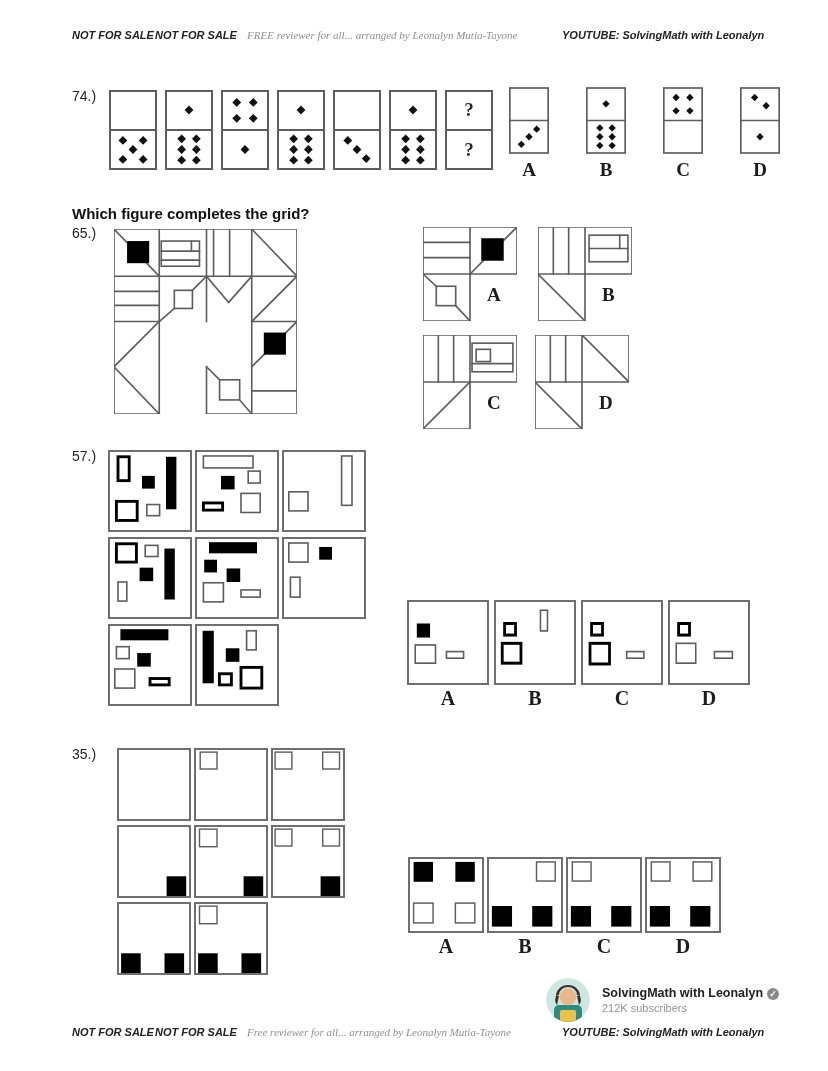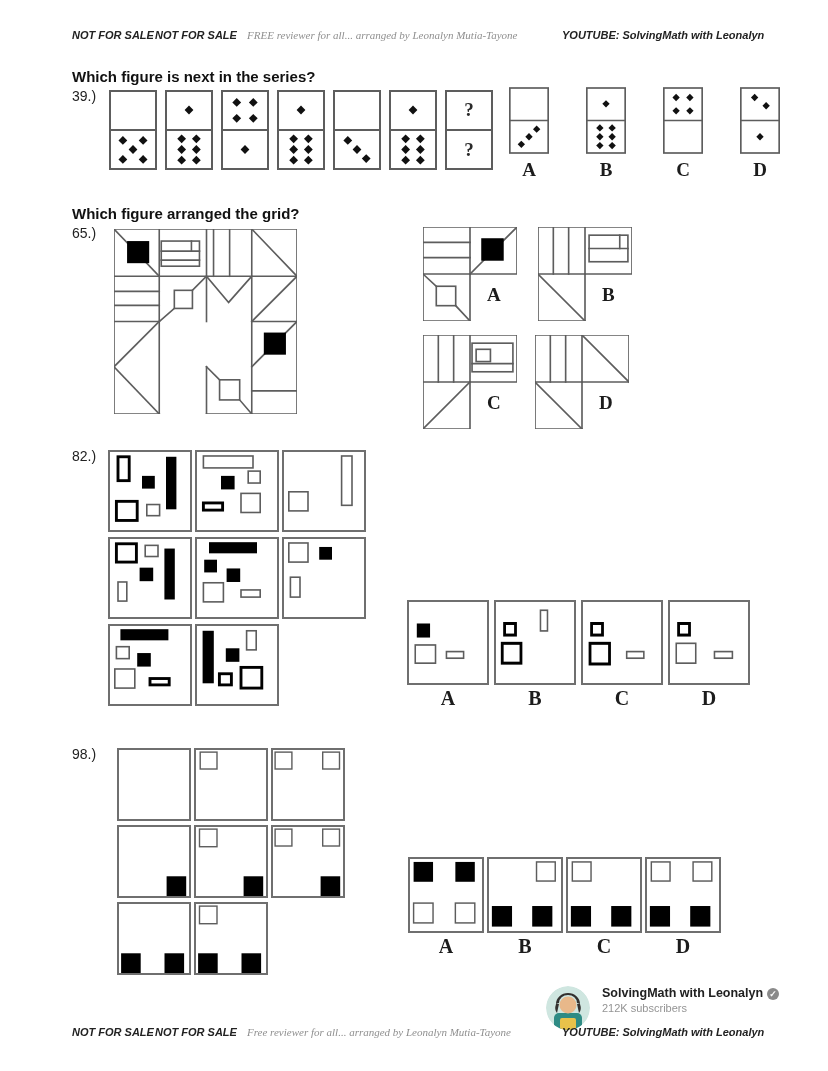--- a/index.html
+++ b/index.html
@@ -16,41 +16,40 @@
   .opt-wrap{display:flex;flex-direction:column;align-items:center;}
   .cap{font-family:"Liberation Serif",serif;font-weight:bold;font-size:19px;color:#1c1c1c;line-height:1;}
   .panel{background:#fff;border:2px solid #6f6f6f;box-sizing:border-box;}
   .grid57{display:grid;grid-template-columns:repeat(3,84px);grid-auto-rows:82px;gap:5px 3px;}
   .grid58{display:grid;grid-template-columns:repeat(3,74px);grid-auto-rows:73px;gap:4px 3px;}
   .tile56{position:absolute;}
   .tile56 .cap{position:absolute;left:64px;top:58px;}
   .optrow{display:flex;}
   .optcol{display:flex;flex-direction:column;align-items:center;}
   .optcol .cap{margin-top:3px;font-size:20px;}
-  .channel{position:absolute;display:flex;align-items:flex-start;margin-top:8px;}
+  .channel{position:absolute;display:flex;align-items:center;}
   .avatar{width:44px;height:44px;border-radius:50%;overflow:hidden;flex:0 0 44px;}
   .ch-text{margin-left:12px;}
   .ch-name{font-size:12.5px;font-weight:bold;color:#212121;white-space:nowrap;}
   .verified{display:inline-block;width:12px;height:12px;border-radius:50%;background:#8a8a8a;color:#fff;
             font-size:9px;line-height:12px;text-align:center;vertical-align:middle;margin-left:4px;font-weight:bold;}
   .ch-subs{font-size:11px;color:#949494;margin-top:2px;}
   svg{display:block;}
 </style>
 </head>
 <body>
 
 <div class="page">
 
   <span class="abs hdr-txt nfs" style="left:72px;top:29px">NOT FOR SALE</span>
   <span class="abs hdr-txt nfs" style="left:155px;top:29px">NOT FOR SALE</span>
   <span class="abs hdr-txt hmid" style="left:247px;top:29px">FREE reviewer for all... arranged by Leonalyn Mutia-Tayone</span>
   <span class="abs hdr-txt hright" style="left:562px;top:29px">YOUTUBE: SolvingMath with Leonalyn</span>
 
-  <div class="abs qtitle" style="left:72px;top:68px">Which figure is next in the series?</div>
-  <div class="abs qnum" style="left:72px;top:88px">39.)</div>
+  <div class="abs qnum" style="left:72px;top:88px">74.)</div>
   <div class="abs row" style="left:108px;top:90px;gap:6px">
       <svg width="50" height="80" viewBox="0 0 48 80">
         <rect x="1" y="1" width="46" height="78" fill="#fff" stroke="#5d5d5d" stroke-width="2"></rect>
         <path d="M1,40 H47" stroke="#5d5d5d" stroke-width="1.8" fill="none"></path>
         <path d="M13.88,45.980000000000004 L18.28,50.38 L13.88,54.78 L9.48,50.38 Z" fill="#111"></path>
         <path d="M34.12,45.980000000000004 L38.519999999999996,50.38 L34.12,54.78 L29.72,50.38 Z" fill="#111"></path>
         <path d="M24,55.1 L28.4,59.5 L24,63.9 L19.6,59.5 Z" fill="#111"></path>
         <path d="M13.88,64.97999999999999 L18.28,69.38 L13.88,73.78 L9.48,69.38 Z" fill="#111"></path>
         <path d="M34.12,64.97999999999999 L38.519999999999996,69.38 L34.12,73.78 L29.72,69.38 Z" fill="#111"></path>
       </svg>
@@ -151,21 +150,21 @@
           <rect x="1" y="1" width="46" height="78" fill="#fff" stroke="#5d5d5d" stroke-width="2"></rect>
           <path d="M1,40 H47" stroke="#5d5d5d" stroke-width="1.8" fill="none"></path>
           <path d="M17.56,8 L21.96,12.4 L17.56,16.8 L13.159999999999998,12.4 Z" fill="#111"></path>
           <path d="M31.360000000000003,17.880000000000003 L35.760000000000005,22.28 L31.360000000000003,26.68 L26.96,22.28 Z" fill="#111"></path>
           <path d="M24,55.1 L28.4,59.5 L24,63.9 L19.6,59.5 Z" fill="#111"></path>
         </svg>
         <div class="cap" style="margin-top: 3px;">D</div>
       </div>
     </div>
 
-  <div class="abs qtitle" style="left:72px;top:205px">Which figure arranged the grid?</div>
+  <div class="abs qtitle" style="left:72px;top:205px">Which figure completes the grid?</div>
   <div class="abs qnum" style="left:72px;top:225px">65.)</div>
   <div class="abs" style="left:114px;top:229px">
       <svg width="183" height="185" viewBox="0 0 182 184">
         <rect x="47" y="12" width="38" height="25" fill="#fff" stroke="#5d5d5d" stroke-width="1.6"></rect>
         <rect x="60" y="61" width="18" height="18" fill="#fff" stroke="#5d5d5d" stroke-width="1.6"></rect>
         <rect x="105" y="150" width="20" height="20" fill="#fff" stroke="#5d5d5d" stroke-width="1.6"></rect>
         <path d="M0,0 H182 V184" fill="none" stroke="#5d5d5d" stroke-width="1.6" stroke-linecap="square"></path>
         <path d="M0,0 V184" fill="none" stroke="#5d5d5d" stroke-width="1.6" stroke-linecap="square"></path>
         <path d="M0,184 H45" fill="none" stroke="#5d5d5d" stroke-width="1.6" stroke-linecap="square"></path>
         <path d="M92,184 H182" fill="none" stroke="#5d5d5d" stroke-width="1.6" stroke-linecap="square"></path>
@@ -250,21 +249,21 @@
           <path d="M0,46 H46" fill="none" stroke="#5d5d5d" stroke-width="1.6" stroke-linecap="square"></path>
           <path d="M15,0 V46" fill="none" stroke="#5d5d5d" stroke-width="1.6" stroke-linecap="square"></path>
           <path d="M30,0 V46" fill="none" stroke="#5d5d5d" stroke-width="1.6" stroke-linecap="square"></path>
           <path d="M46,0 L92,46" fill="none" stroke="#5d5d5d" stroke-width="1.6" stroke-linecap="square"></path>
           <path d="M0,46 L46,92" fill="none" stroke="#5d5d5d" stroke-width="1.6" stroke-linecap="square"></path>
         </svg>
         <div class="cap">D</div>
       </div>
   </div>
 
-  <div class="abs qnum" style="left:72px;top:448px">82.)</div>
+  <div class="abs qnum" style="left:72px;top:448px">57.)</div>
   <div class="abs grid57" style="left:108px;top:450px">
       <div class="panel" style="width: 84px; height: 82px;">
         <svg width="80" height="78" viewBox="0 0 100 98" preserveAspectRatio="none">
           <rect x="10" y="6" width="14" height="30" fill="#fff" stroke="#000" stroke-width="3.6"></rect>
           <rect x="40" y="30" width="16" height="16" fill="#000" stroke="none" stroke-width="2"></rect>
           <rect x="70" y="6" width="13" height="66" fill="#000" stroke="none" stroke-width="2"></rect>
           <rect x="8" y="62" width="26" height="24" fill="#fff" stroke="#000" stroke-width="3.6"></rect>
           <rect x="46" y="66" width="16" height="14" fill="#fff" stroke="#5d5d5d" stroke-width="2"></rect>
         </svg>
       </div>
@@ -363,21 +362,21 @@
           <svg width="78" height="81" viewBox="0 0 100 98" preserveAspectRatio="none">
             <rect x="11" y="26" width="14" height="14" fill="#fff" stroke="#000" stroke-width="3.6"></rect>
             <rect x="8" y="50" width="25" height="24" fill="#fff" stroke="#5d5d5d" stroke-width="2"></rect>
             <rect x="57" y="60" width="23" height="8" fill="#fff" stroke="#5d5d5d" stroke-width="2"></rect>
           </svg>
         </div>
         <div class="cap">D</div>
       </div>
     </div>
 
-  <div class="abs qnum" style="left:72px;top:746px">98.)</div>
+  <div class="abs qnum" style="left:72px;top:746px">35.)</div>
   <div class="abs grid58" style="left:117px;top:748px">
       <div class="panel" style="width: 74px; height: 73px;">
         <svg width="70" height="69" viewBox="0 0 100 98" preserveAspectRatio="none"></svg>
       </div>
       <div class="panel" style="width: 74px; height: 73px;">
         <svg width="70" height="69" viewBox="0 0 100 98" preserveAspectRatio="none">
           <rect x="6" y="3" width="24" height="24" fill="#fff" stroke="#5d5d5d" stroke-width="2"></rect>
         </svg>
       </div>
       <div class="panel" style="width: 74px; height: 73px;">

